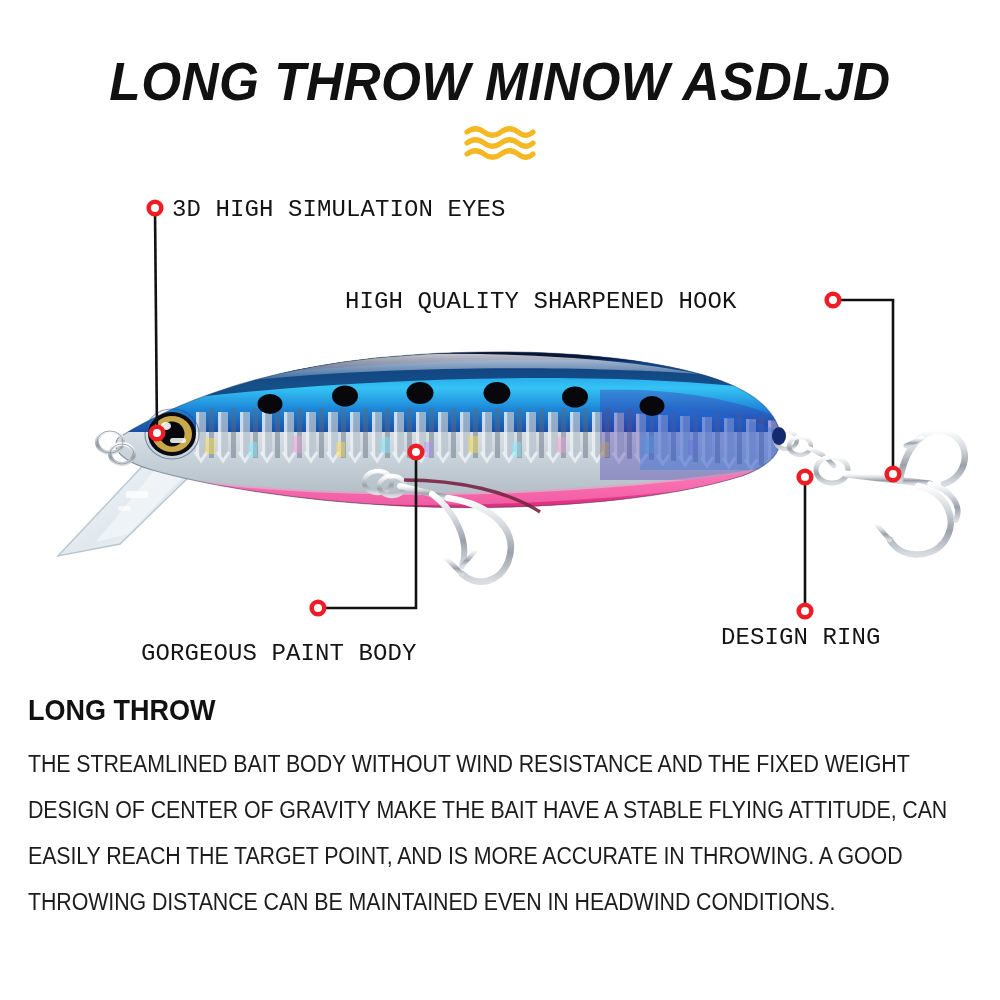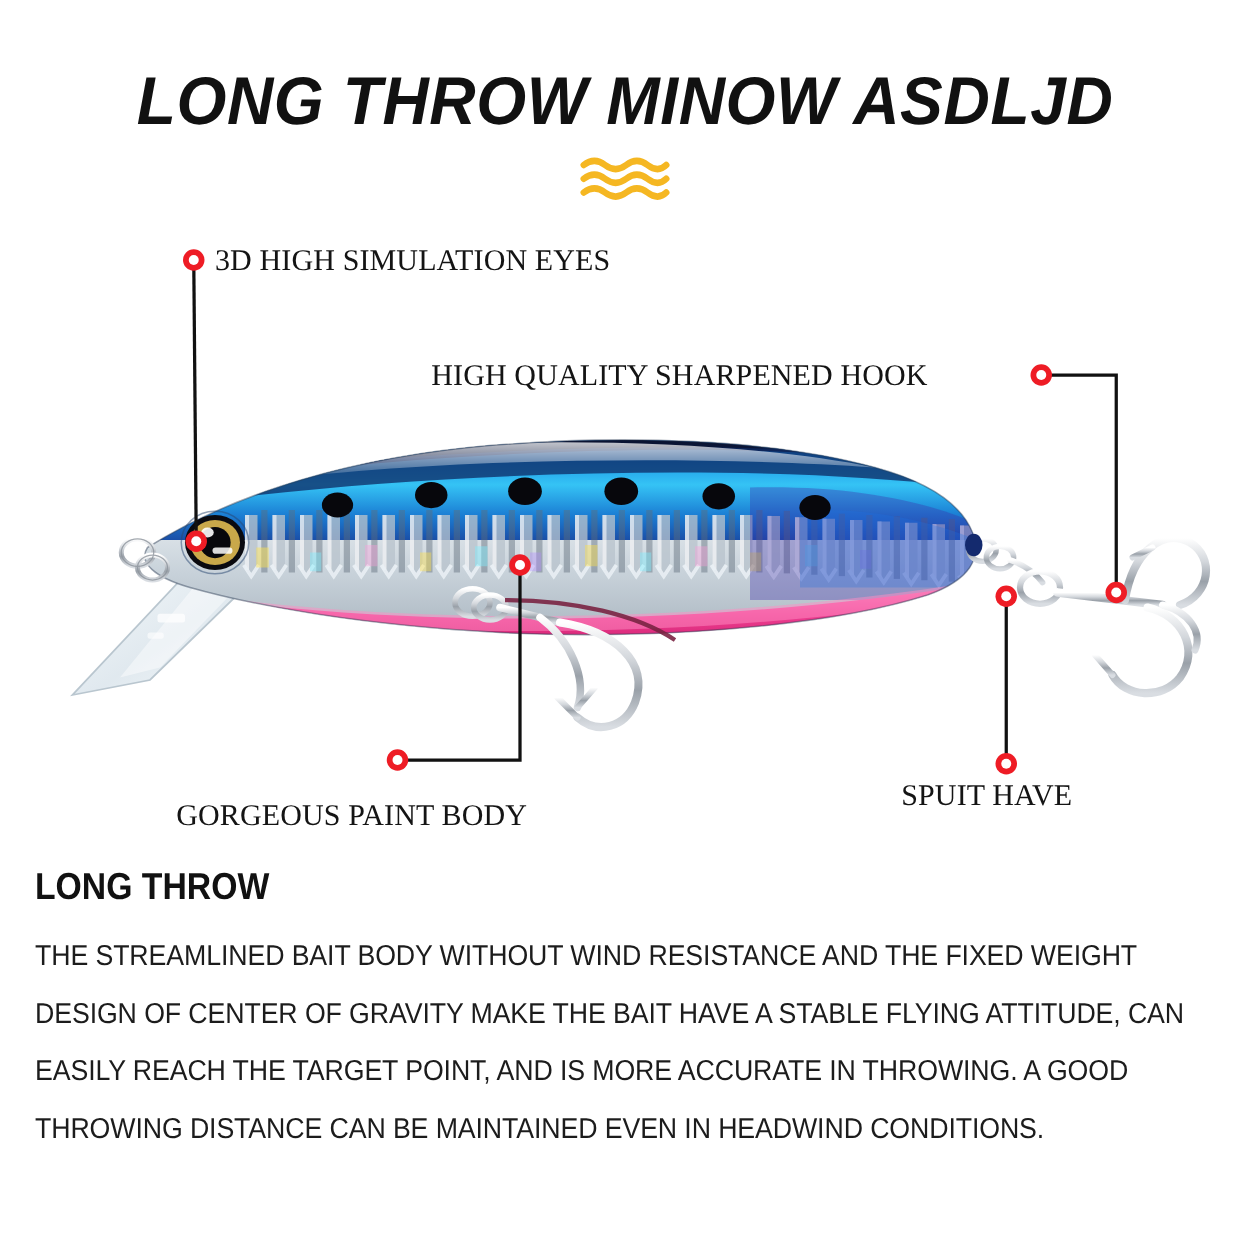--- a/index.html
+++ b/index.html
@@ -29,21 +29,21 @@
   
   #wave-divider { position:absolute; left:463px; top:125px; width:74px; height:36px; }
 
   
   #lure-stage { position:absolute; left:0; top:330px; width:1000px; height:270px; }
 
   
   #callout-layer { position:absolute; left:0; top:0; width:1000px; height:680px; pointer-events:none; }
   .callout-label {
     position:absolute;
-    font-family:Liberation Serif, serif;
+    font-family:Liberation Mono, monospace;
     font-size:24px;
     font-weight:400;
     color:#141414;
     white-space:nowrap;
     letter-spacing:0.1px;
   }
   #label-eyes  { left:172px; top:196px; }
   #label-hook  { left:345px; top:288px;text-align:right; }
   #label-paint { left:141px; top:624px;margin-top:16px; }
   #label-ring  { left:721px; top:624px; }
@@ -436,18 +436,18 @@
         <circle cx="805" cy="611" r="8.6" fill="#EE1C25"></circle>
         <circle cx="805" cy="611" r="4.0" fill="#ffffff"></circle>
       </g>
     </g>
   </svg>
 </div>
 
 <div class="callout-label" id="label-eyes">3D HIGH SIMULATION EYES</div>
 <div class="callout-label" id="label-hook">HIGH QUALITY SHARPENED HOOK</div>
 <div class="callout-label" id="label-paint">GORGEOUS PAINT BODY</div>
-<div class="callout-label" id="label-ring">SPUIT HAVE</div>
+<div class="callout-label" id="label-ring">DESIGN RING</div>
 
 <div id="copy-block">
   <div id="section-heading">LONG THROW</div>
   <div id="body-copy">THE STREAMLINED BAIT BODY WITHOUT WIND RESISTANCE AND THE FIXED WEIGHT DESIGN OF CENTER OF GRAVITY MAKE THE BAIT HAVE A STABLE FLYING ATTITUDE, CAN EASILY REACH THE TARGET POINT, AND IS MORE ACCURATE IN THROWING. A GOOD THROWING DISTANCE CAN BE MAINTAINED EVEN IN HEADWIND CONDITIONS.</div>
 </div>
 
 </body></html>

